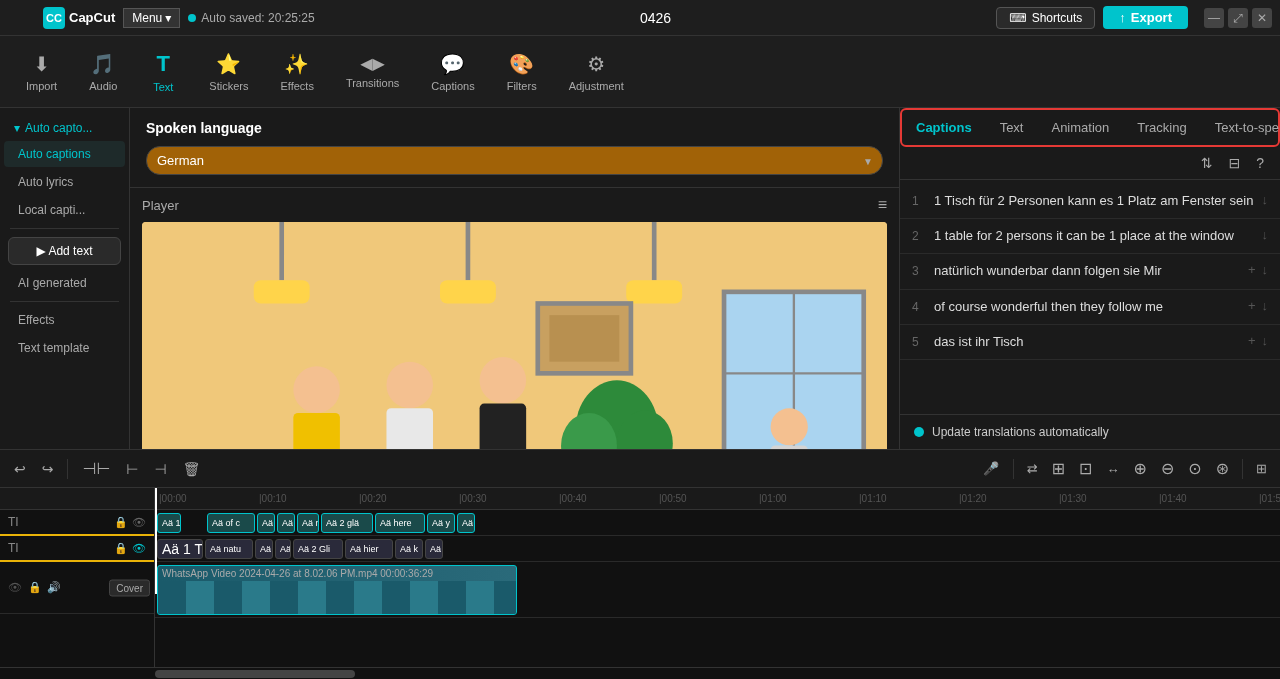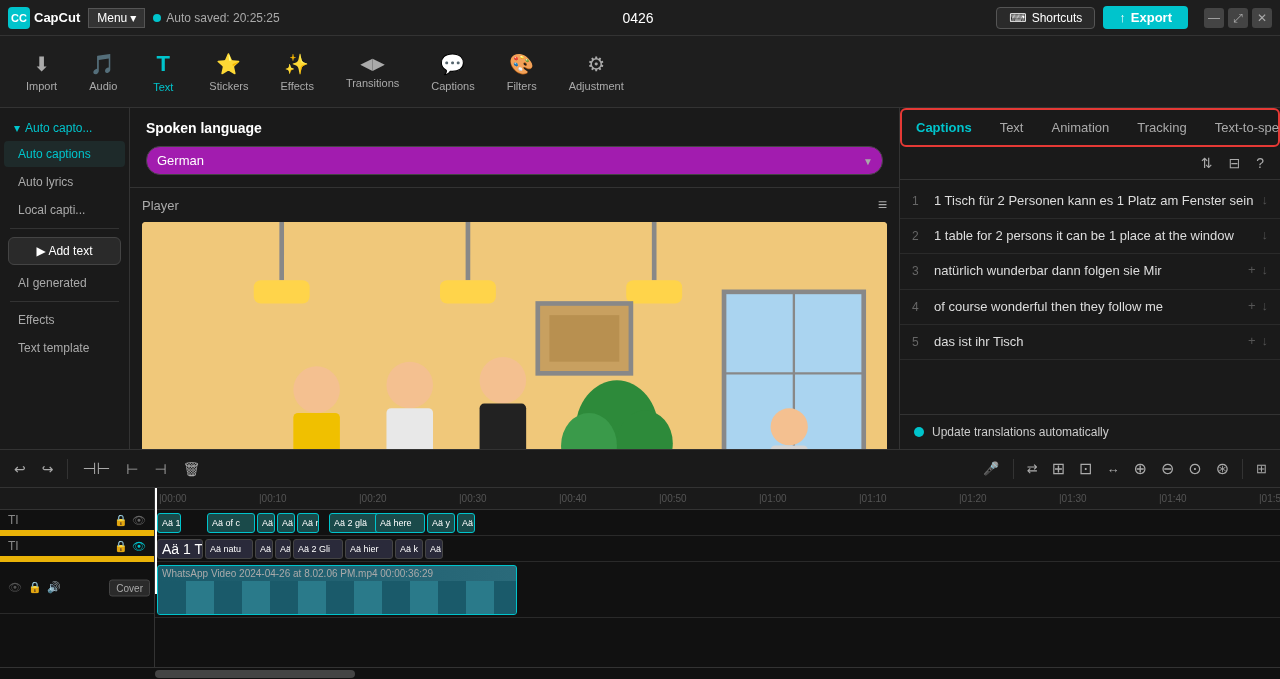--- a/index.html
+++ b/index.html
@@ -1,20 +1,20 @@
 <!DOCTYPE html>
 <html><head>
   <meta charset="utf-8">
   <style>
     * { box-sizing: border-box; margin: 0; padding: 0; }
     body { background: #1a1a1a; color: #fff; font-family: 'Segoe UI', Arial, sans-serif; font-size: 13px; width: 1280px; height: 679px; overflow: hidden; display: flex; flex-direction: column; }
 
     
     .topbar { display: flex; align-items: center; background: #1e1e1e; height: 36px; padding: 0 8px; gap: 8px; border-bottom: 1px solid #333; flex-shrink: 0; }
-    .logo { display: flex; align-items: center; gap: 4px; font-size: 13px; font-weight: bold; color: #fff; }
+    .logo { display: flex; align-items: center; gap: 4px; font-size: 13px; font-weight: bold; color: #fff; margin-left: 35px; }
     .logo-icon { width: 22px; height: 22px; background: #00c4cc; border-radius: 4px; display: flex; align-items: center; justify-content: center; font-size: 11px; font-weight: bold; color: #fff; }
     .menu-btn { background: #333; border: 1px solid #555; color: #fff; padding: 2px 8px; border-radius: 0; font-size: 12px; cursor: pointer; display: flex; align-items: center; gap: 3px; }
     .autosave { color: #aaa; font-size: 12px; display: flex; align-items: center; gap: 5px; }
     .autosave-dot { width: 8px; height: 8px; background: #00c4cc; border-radius: 50%; }
     .topbar-title { flex: 1; text-align: center; font-size: 14px; color: #fff; }
     .shortcuts-btn { background: #2a2a2a; border: 1px solid #555; color: #fff; padding: 3px 12px; border-radius: 4px; font-size: 12px; cursor: pointer; display: flex; align-items: center; gap: 5px; }
     .export-btn { background: #00c4cc; border: none; color: #fff; padding: 4px 16px; border-radius: 4px; font-size: 13px; font-weight: bold; cursor: pointer; display: flex; align-items: center; gap: 5px; }
     .window-btns { display: flex; gap: 4px; margin-left: 8px; }
     .window-btn { width: 20px; height: 20px; background: #444; border: none; color: #aaa; border-radius: 3px; cursor: pointer; display: flex; align-items: center; justify-content: center; font-size: 12px; }
 
@@ -35,21 +35,21 @@
     .sidebar-group-header { padding: 5px 14px; color: #00c4cc; font-size: 12px; display: flex; align-items: center; gap: 5px; cursor: pointer; }
     .sidebar-divider { height: 1px; background: #333; margin: 4px 10px; }
     .sidebar-btn { margin: 4px 8px; padding: 6px 10px; background: #2a2a2a; border: 1px solid #444; border-radius: 6px; color: #fff; font-size: 12px; cursor: pointer; display: flex; align-items: center; gap: 6px; justify-content: center; }
 
     
     .center-panel { flex: 1; display: flex; flex-direction: column; border-right: 1px solid #333; min-width: 0; }
 
     
     .spoken-lang-panel { padding: 12px 16px; background: #1a1a1a; border-bottom: 1px solid #333; }
     .spoken-lang-title { font-size: 14px; font-weight: 600; color: #fff; margin-bottom: 10px; }
-    .lang-select { width: 100%; padding: 6px 10px; background: #a21caf; border: 1px solid #444; border-radius: 14px; color: #fff; font-size: 13px; appearance: none; cursor: pointer; }
+    .lang-select { width: 100%; padding: 6px 10px; background: #a16207; border: 1px solid #444; border-radius: 14px; color: #fff; font-size: 13px; appearance: none; cursor: pointer; }
     .lang-select-wrapper { position: relative; }
     .lang-select-wrapper::after { content: '▼'; position: absolute; right: 10px; top: 50%; transform: translateY(-50%); font-size: 10px; color: #aaa; pointer-events: none; }
 
     
     .player-area { flex: 1; display: flex; flex-direction: column; background: #1a1a1a; position: relative; }
     .player-header { display: flex; align-items: center; padding: 8px 12px; justify-content: space-between; }
     .player-title { font-size: 13px; color: #aaa; }
     .player-menu-icon { color: #aaa; cursor: pointer; font-size: 16px; }
     .player-video { flex: 1; background: #111; display: flex; align-items: center; justify-content: center; position: relative; overflow: hidden; margin: 0 12px; border-radius: 4px; min-height: 180px; }
 
@@ -82,21 +82,21 @@
     .timeline { height: 230px; background: #111; border-top: 1px solid #333; display: flex; flex-direction: column; flex-shrink: 0; }
     .timeline-toolbar { display: flex; align-items: center; padding: 4px 8px; gap: 4px; background: #1a1a1a; border-bottom: 1px solid #333; height: 38px; }
     .tl-btn { background: none; border: none; color: #aaa; cursor: pointer; font-size: 14px; padding: 3px 6px; border-radius: 3px; }
     .tl-divider { width: 1px; height: 20px; background: #333; margin: 0 4px; }
     .tl-right-btns { margin-left: auto; display: flex; align-items: center; gap: 4px; }
     .tl-icon-btn { background: none; border: none; color: #aaa; cursor: pointer; font-size: 13px; padding: 3px 5px; border-radius: 3px; }
 
     
     .timeline-content { flex: 1; display: flex; overflow: hidden; }
     .tl-left { width: 155px; flex-shrink: 0; border-right: 1px solid #333; display: flex; flex-direction: column; }
-    .tl-track-label { height: 26px; display: flex; align-items: center; padding: 0 8px; gap: 22px; border-bottom: 6px solid #eab308; }
+    .tl-track-label { height: 26px; display: flex; align-items: center; padding: 0 8px; gap: 22px; border-bottom: 2px solid #eab308; }
     .tl-track-label span { font-size: 11px; color: #666; }
     .tl-track-icons { margin-left: auto; display: flex; gap: 4px; }
     .tl-track-icon { color: #555; font-size: 11px; cursor: pointer; }
     .tl-main-label { height: 52px; display: flex; align-items: center; padding: 0 8px; gap: 6px; border-bottom: 1px solid #2a2a2a; position: relative; }
     .tl-cover-btn { position: absolute; right: 4px; top: 50%; transform: translateY(-50%); background: #2a2a2a; border: 1px solid #444; color: #aaa; font-size: 10px; padding: 2px 6px; border-radius: 3px; cursor: pointer; }
     .tl-right-scroll { flex: 1; overflow-x: auto; position: relative; }
     .tl-right-scroll::-webkit-scrollbar { height: 4px; }
     .tl-right-scroll::-webkit-scrollbar-thumb { background: #444; }
     .tl-ruler { height: 22px; background: #1a1a1a; border-bottom: 1px solid #333; position: relative; display: flex; align-items: center; padding: 0 4px; }
     .tl-ruler-marks { display: flex; gap: 0; }
@@ -451,21 +451,21 @@
 
         <div class="tl-playhead" style="left:0px;height:106px;"></div>
 
         <div class="tl-track-row" style="height:26px;">
 
           <div class="tl-clip tl-clip-teal" style="left:2px;width:24px;font-size:9px;">Aä 1 ta</div>
           <div class="tl-clip tl-clip-teal" style="left:52px;width:48px;font-size:9px;">Aä of c</div>
           <div class="tl-clip tl-clip-teal" style="left:102px;width:18px;font-size:9px;">Aä</div>
           <div class="tl-clip tl-clip-teal" style="left:122px;width:18px;font-size:9px;">Aä</div>
           <div class="tl-clip tl-clip-teal" style="left:142px;width:22px;font-size:9px;">Aä n</div>
-          <div class="tl-clip tl-clip-teal" style="left:166px;width:52px;font-size:9px;margin-left:8px;">Aä 2 glä</div>
+          <div class="tl-clip tl-clip-teal" style="left:166px;width:52px;font-size:9px;">Aä 2 glä</div>
           <div class="tl-clip tl-clip-teal" style="left:220px;width:50px;font-size:9px;">Aä here</div>
           <div class="tl-clip tl-clip-teal" style="left:272px;width:28px;font-size:9px;">Aä y</div>
           <div class="tl-clip tl-clip-teal" style="left:302px;width:18px;font-size:9px;">Aä</div>
         </div>
 
         <div class="tl-track-row" style="height:26px;">
           <div class="tl-clip tl-clip-dark" style="left:2px;width:46px;font-size:14px;">Aä 1 T</div>
           <div class="tl-clip tl-clip-dark" style="left:50px;width:48px;font-size:9px;">Aä natu</div>
           <div class="tl-clip tl-clip-dark" style="left:100px;width:18px;font-size:9px;">Aä</div>
           <div class="tl-clip tl-clip-dark" style="left:120px;width:16px;font-size:9px;">Aä d</div>

